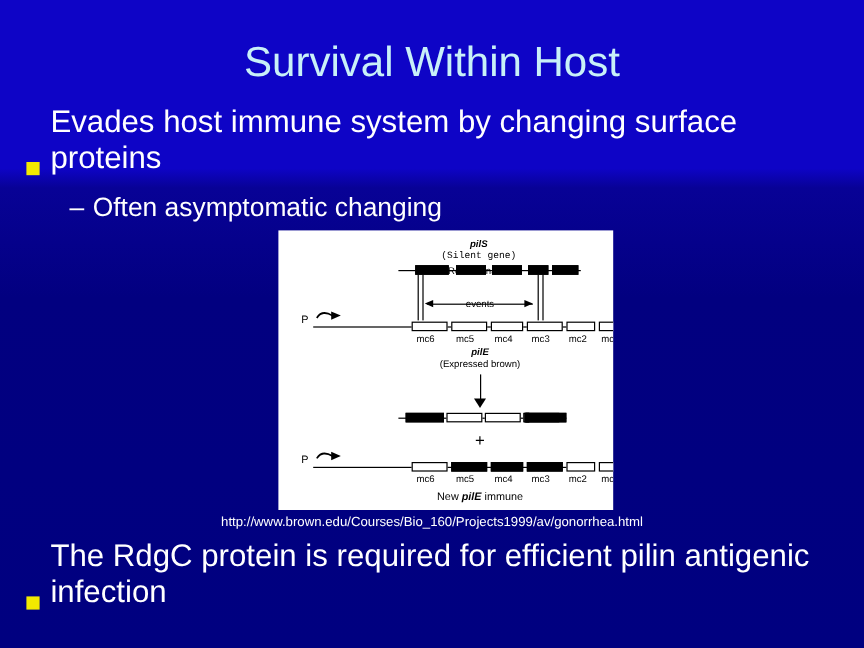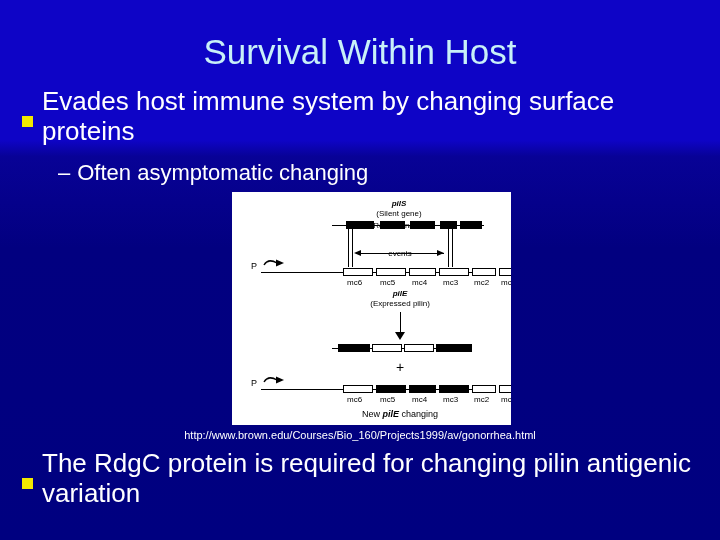--- a/index.html
+++ b/index.html
@@ -42,21 +42,21 @@
     color: #c8f0f8;
     font-size: 35px;
     line-height: 40px;
     letter-spacing: 0px;
     white-space: nowrap;
   }
 
   .bullet-row {
     position: absolute;
     display: flex;
-    align-items: center;
+    align-items: flex-end;
   }
   .bullet-marker {
     width: 11px;
     height: 11px;
     background: #f2e900;
     flex: 0 0 auto;
     margin-top: 11px;
     margin-right: 9px;
   }
   .bullet-text {
@@ -155,21 +155,21 @@
   </div>
 
   <div id="sub1">
     <span class="dash">–</span><span>Often asymptomatic changing</span>
   </div>
 
   <div id="figure">
     <div id="figure-inner">
 
       <div class="fig-txt it center-x" style="left:167px; top:7px;">pilS</div>
-      <div class="fig-txt center-x" style="left:167px; top:17px;">(Silent gene)</div>
+      <div class="fig-txt center-x" style="left:167px; top:17px;font-family:Liberation Mono, monospace;">(Silent gene)</div>
 
       <div class="hline" style="left:100px; top:33px; width:152px;"></div>
 
       <div class="seg filled" style="left:114px; top:29px; width:28px;"></div>
       <div class="seg filled" style="left:148px; top:29px; width:25px;"></div>
       <div class="seg filled" style="left:178px; top:29px; width:25px;"></div>
       <div class="seg filled" style="left:208px; top:29px; width:17px;"></div>
       <div class="seg filled" style="left:228px; top:29px; width:22px;"></div>
 
       <div class="vline" style="left:116px; top:37px; height:38px;"></div>
@@ -202,21 +202,21 @@
       <div class="seg" style="left:267px; top:76px; width:24px;"></div>
 
       <div class="fig-txt" style="left:115px; top:86px;">mc6</div>
       <div class="fig-txt" style="left:148px; top:86px;">mc5</div>
       <div class="fig-txt" style="left:180px; top:86px;">mc4</div>
       <div class="fig-txt" style="left:211px; top:86px;">mc3</div>
       <div class="fig-txt" style="left:242px; top:86px;">mc2</div>
       <div class="fig-txt" style="left:269px; top:86px;">mc1</div>
 
       <div class="fig-txt it center-x" style="left:168px; top:97px;">pilE</div>
-      <div class="fig-txt center-x" style="left:168px; top:107px;">(Expressed pilin)</div>
+      <div class="fig-txt center-x" style="left:168px; top:107px;">(Expressed brown)</div>
 
       <div class="vline" style="left:168px; top:120px; height:22px;"></div>
       <div style="position:absolute;left:163px;top:140px;width:0;height:0;border-left:5px solid transparent;border-right:5px solid transparent;border-top:8px solid #000;"></div>
 
       <div class="hline" style="left:100px; top:156px; width:140px;"></div>
       <div class="seg filled" style="left:106px; top:152px; width:32px;"></div>
       <div class="seg" style="left:140px; top:152px; width:30px;"></div>
       <div class="seg" style="left:172px; top:152px; width:30px;"></div>
       <div class="seg" style="left:204px; top:152px; width:30px;"></div>
       <div class="seg filled" style="left:205px; top:152px; width:0px;"></div>
@@ -243,25 +243,25 @@
       <div class="seg" style="left:240px; top:193px; width:24px;"></div>
       <div class="seg" style="left:267px; top:193px; width:24px;"></div>
 
       <div class="fig-txt" style="left:115px; top:203px;">mc6</div>
       <div class="fig-txt" style="left:148px; top:203px;">mc5</div>
       <div class="fig-txt" style="left:180px; top:203px;">mc4</div>
       <div class="fig-txt" style="left:211px; top:203px;">mc3</div>
       <div class="fig-txt" style="left:242px; top:203px;">mc2</div>
       <div class="fig-txt" style="left:269px; top:203px;">mc1</div>
 
-      <div class="fig-txt center-x sz9" style="left:168px; top:218px;"><span>New </span><span style="font-style:italic;font-weight:bold;">pilE</span><span> changing</span></div>
+      <div class="fig-txt center-x sz9" style="left:168px; top:218px;"><span>New </span><span style="font-style:italic;font-weight:bold;">pilE</span><span> immune</span></div>
 
     </div>
   </div>
 
   <div id="url">http://www.brown.edu/Courses/Bio_160/Projects1999/av/gonorrhea.html</div>
 
   <div class="bullet-row" id="b3">
     <span class="bullet-marker"></span>
-    <span class="bullet-text">The RdgC protein is required for changing pilin antigenic variation</span>
+    <span class="bullet-text">The RdgC protein is required for efficient pilin antigenic infection</span>
   </div>
 
 </div>
 
 </body></html>

